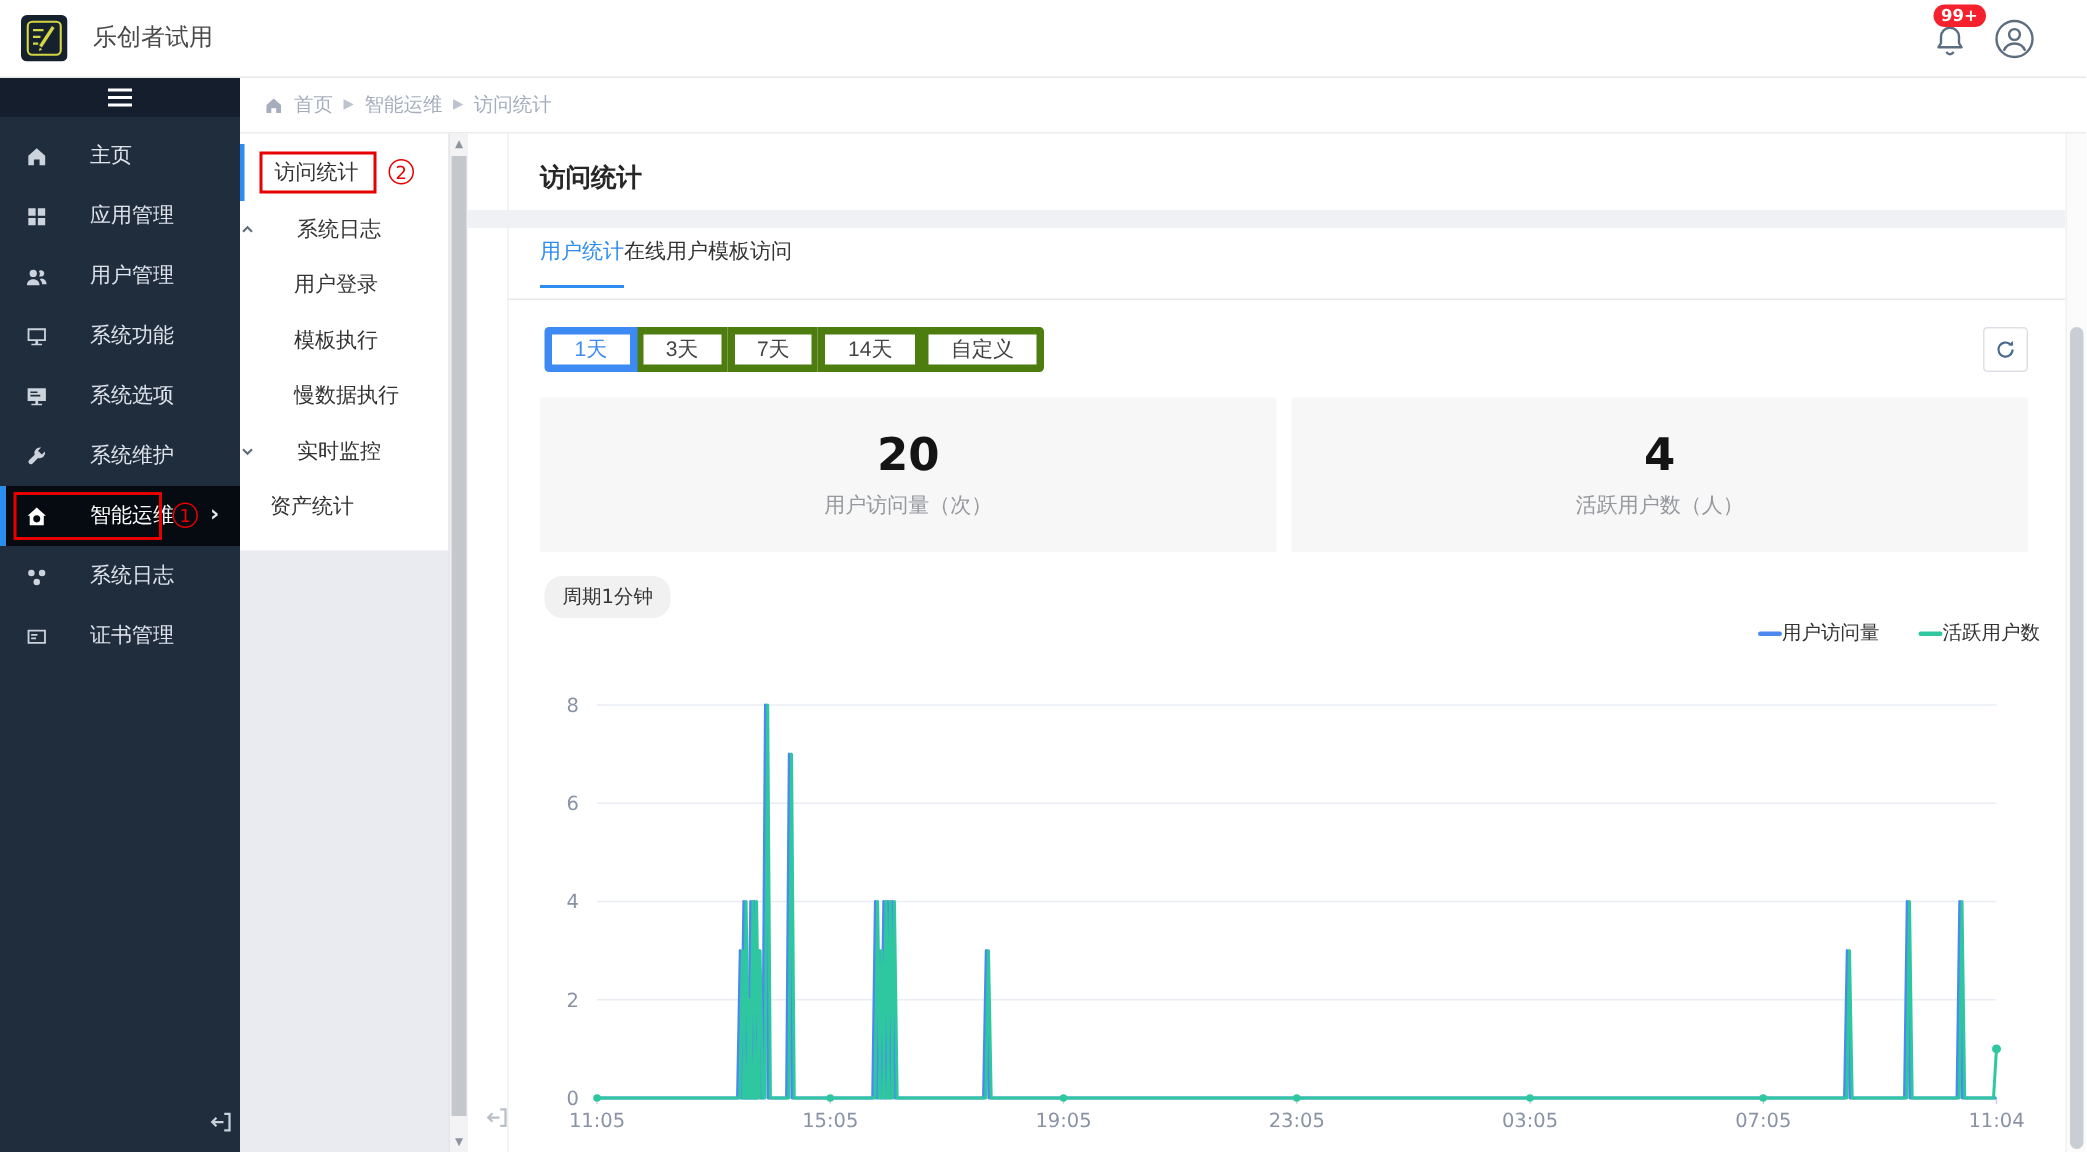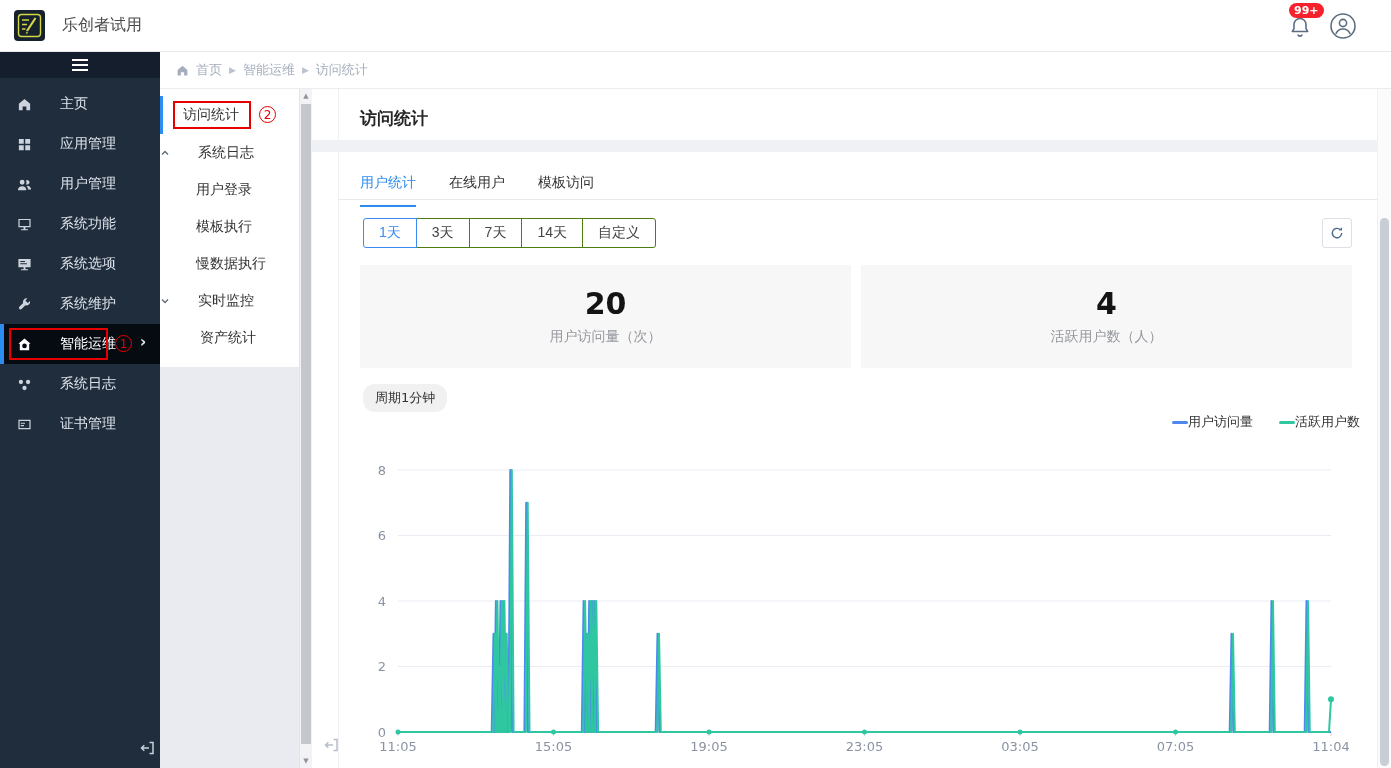--- a/index.html
+++ b/index.html
@@ -45,26 +45,26 @@
   .sub-red{left:10px;top:5px;width:78px;height:28px}
   .sub-anno{position:absolute;left:96px;top:10px}
   .sub-scroll{position:absolute;right:0;top:0;width:13px;height:679px;background:#f3f3f5;border-left:1px solid #e4e4e8}
   .scroll-arr{position:absolute;left:0;width:12px;height:14px;display:flex;align-items:center;justify-content:center;font-size:7px;color:#8f959e}
   .sub-thumb{position:absolute;left:1px;top:15px;width:10px;height:640px;background:#c4c7cc}
 
   
   .v-divider{position:absolute;left:338px;top:89px;width:1px;height:679px;background:#f0f0f2}
   .page-title{position:absolute;left:360px;top:107px;font-size:17px;font-weight:bold;color:#262626}
   .gray-band{position:absolute;left:312px;top:140px;width:1065px;height:12px;background:#f0f1f4}
-  .tabs{position:absolute;left:360px;top:174px;display:flex;gap:33px}
+  .tabs{position:absolute;left:360px;top:159px;display:flex;}
   .tab{padding-bottom:13px;font-size:14px;color:#333;cursor:pointer}
   .tab.active{color:#2d8cf0;border-bottom:2px solid #2d8cf0}
   .tabs-line{position:absolute;left:338px;top:199px;width:1039px;height:1px;background:#e9e9e9}
   .range-group{position:absolute;left:363px;top:218px;display:flex}
-  .range-btn{height:30px;padding:0 15px;display:flex;align-items:center;border:1px solid #4d7c0f;background:#fff;font-size:14px;color:#444;margin-left:-1px;cursor:pointer;position:relative}
+  .range-btn{height:30px;padding:0 15px;display:flex;align-items:center;border:5px solid #4d7c0f;background:#fff;font-size:14px;color:#444;margin-left:-1px;cursor:pointer;position:relative}
   .range-btn:first-child{border-radius:3px 0 0 3px;margin-left:0}
   .range-btn:last-child{border-radius:0 3px 3px 0}
   .range-btn.active{color:#3d8af5;border-color:#3d8af5;z-index:2}
   .refresh-btn{position:absolute;left:1322px;top:218px;width:30px;height:30px;border:1px solid #dcdfe6;border-radius:3px;background:#fff;display:flex;align-items:center;justify-content:center;cursor:pointer}
   .stat-cards{position:absolute;left:360px;top:265px;width:992px;display:flex;gap:10px}
   .stat-card{flex:1;height:103px;background:#f7f7f8;display:flex;flex-direction:column;align-items:center;justify-content:center}
   .stat-value{font-size:30px;font-weight:bold;color:#141414;line-height:1.1}
   .stat-label{margin-top:8px;font-size:14px;color:#95989d}
   .period-badge{position:absolute;left:363px;top:384px;background:#f1f1f2;color:#333;font-size:13px;padding:5px 12px;border-radius:12px}
   .legend{position:absolute;top:413px;right:31px;display:flex;gap:26px;align-items:center}
@@ -212,21 +212,21 @@
         <div class="sub-item" style="top: 156px; height: 37px;">
           <span class="s-lbl" style="margin-left: 36px;">慢数据执行</span>
         </div>
         <div class="sub-item" style="top: 193px; height: 37px;">
           <svg viewBox="0 0 10 10" width="10" height="10">
             <polyline points="2,3.5 5,6.5 8,3.5" fill="none" stroke="#5f6b7a" stroke-width="1.4"></polyline>
           </svg>
           <span class="s-lbl" style="margin-left: 28px;">实时监控</span>
         </div>
         <div class="sub-item" style="top: 230px; height: 37px;">
-          <span class="s-lbl" style="margin-left: 40px;">资产统计</span>
+          <span class="s-lbl" style="margin-left: 20px;">资产统计</span>
         </div>
       </div>
     <div class="sub-scroll">
       <div class="scroll-arr" style="top:0">▲</div>
       <div class="sub-thumb"></div>
       <div class="scroll-arr" style="bottom:0">▼</div>
     </div>
   </div>
 
   <div class="v-divider"></div>

